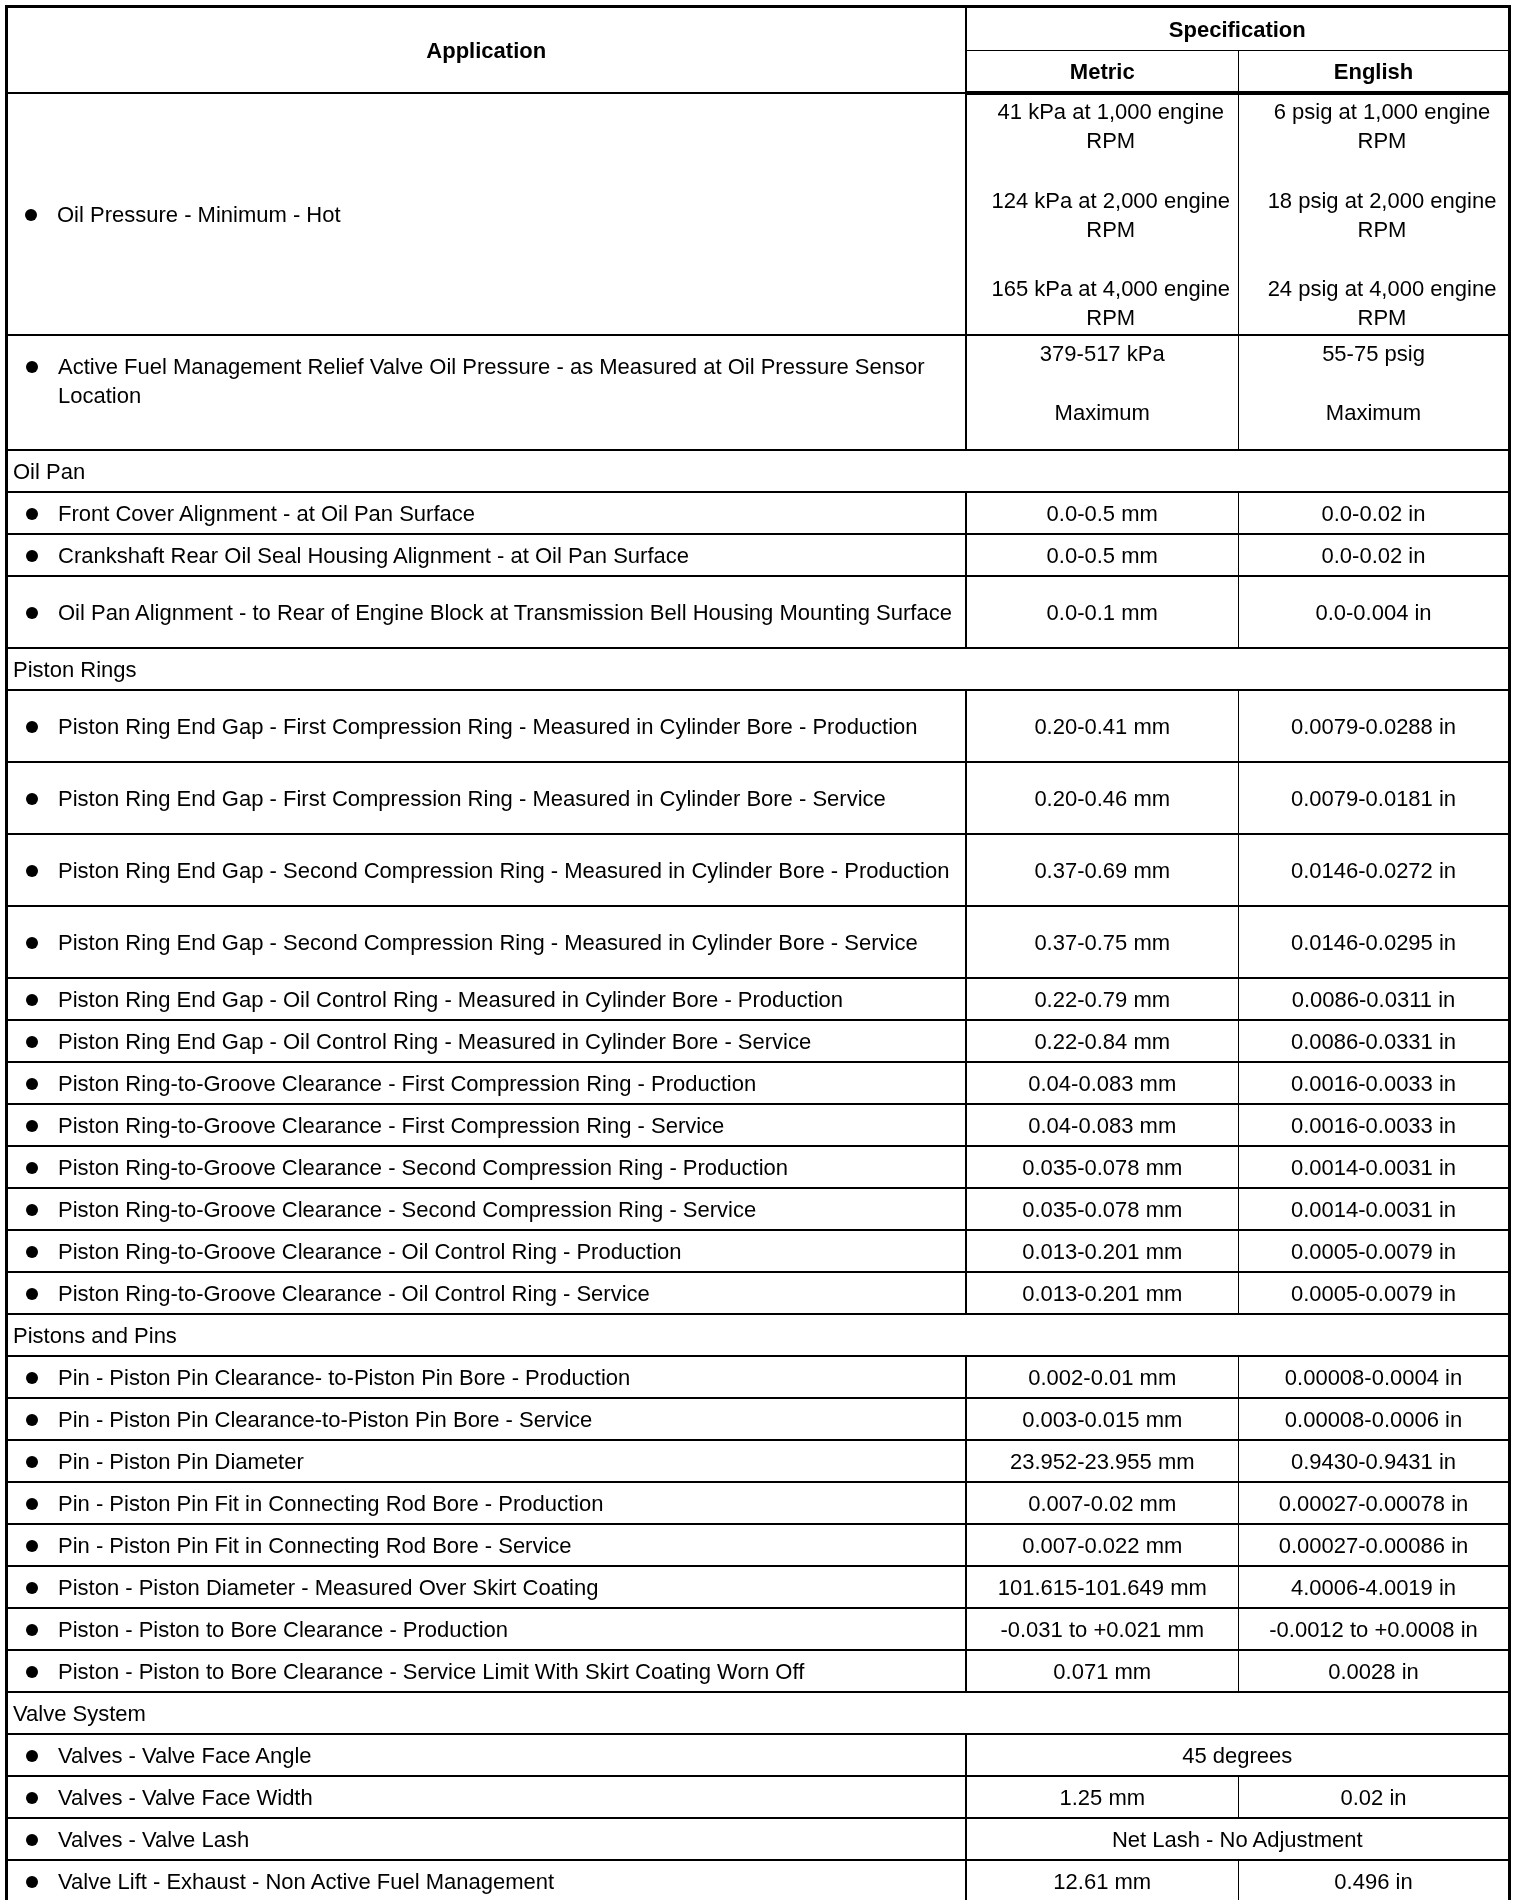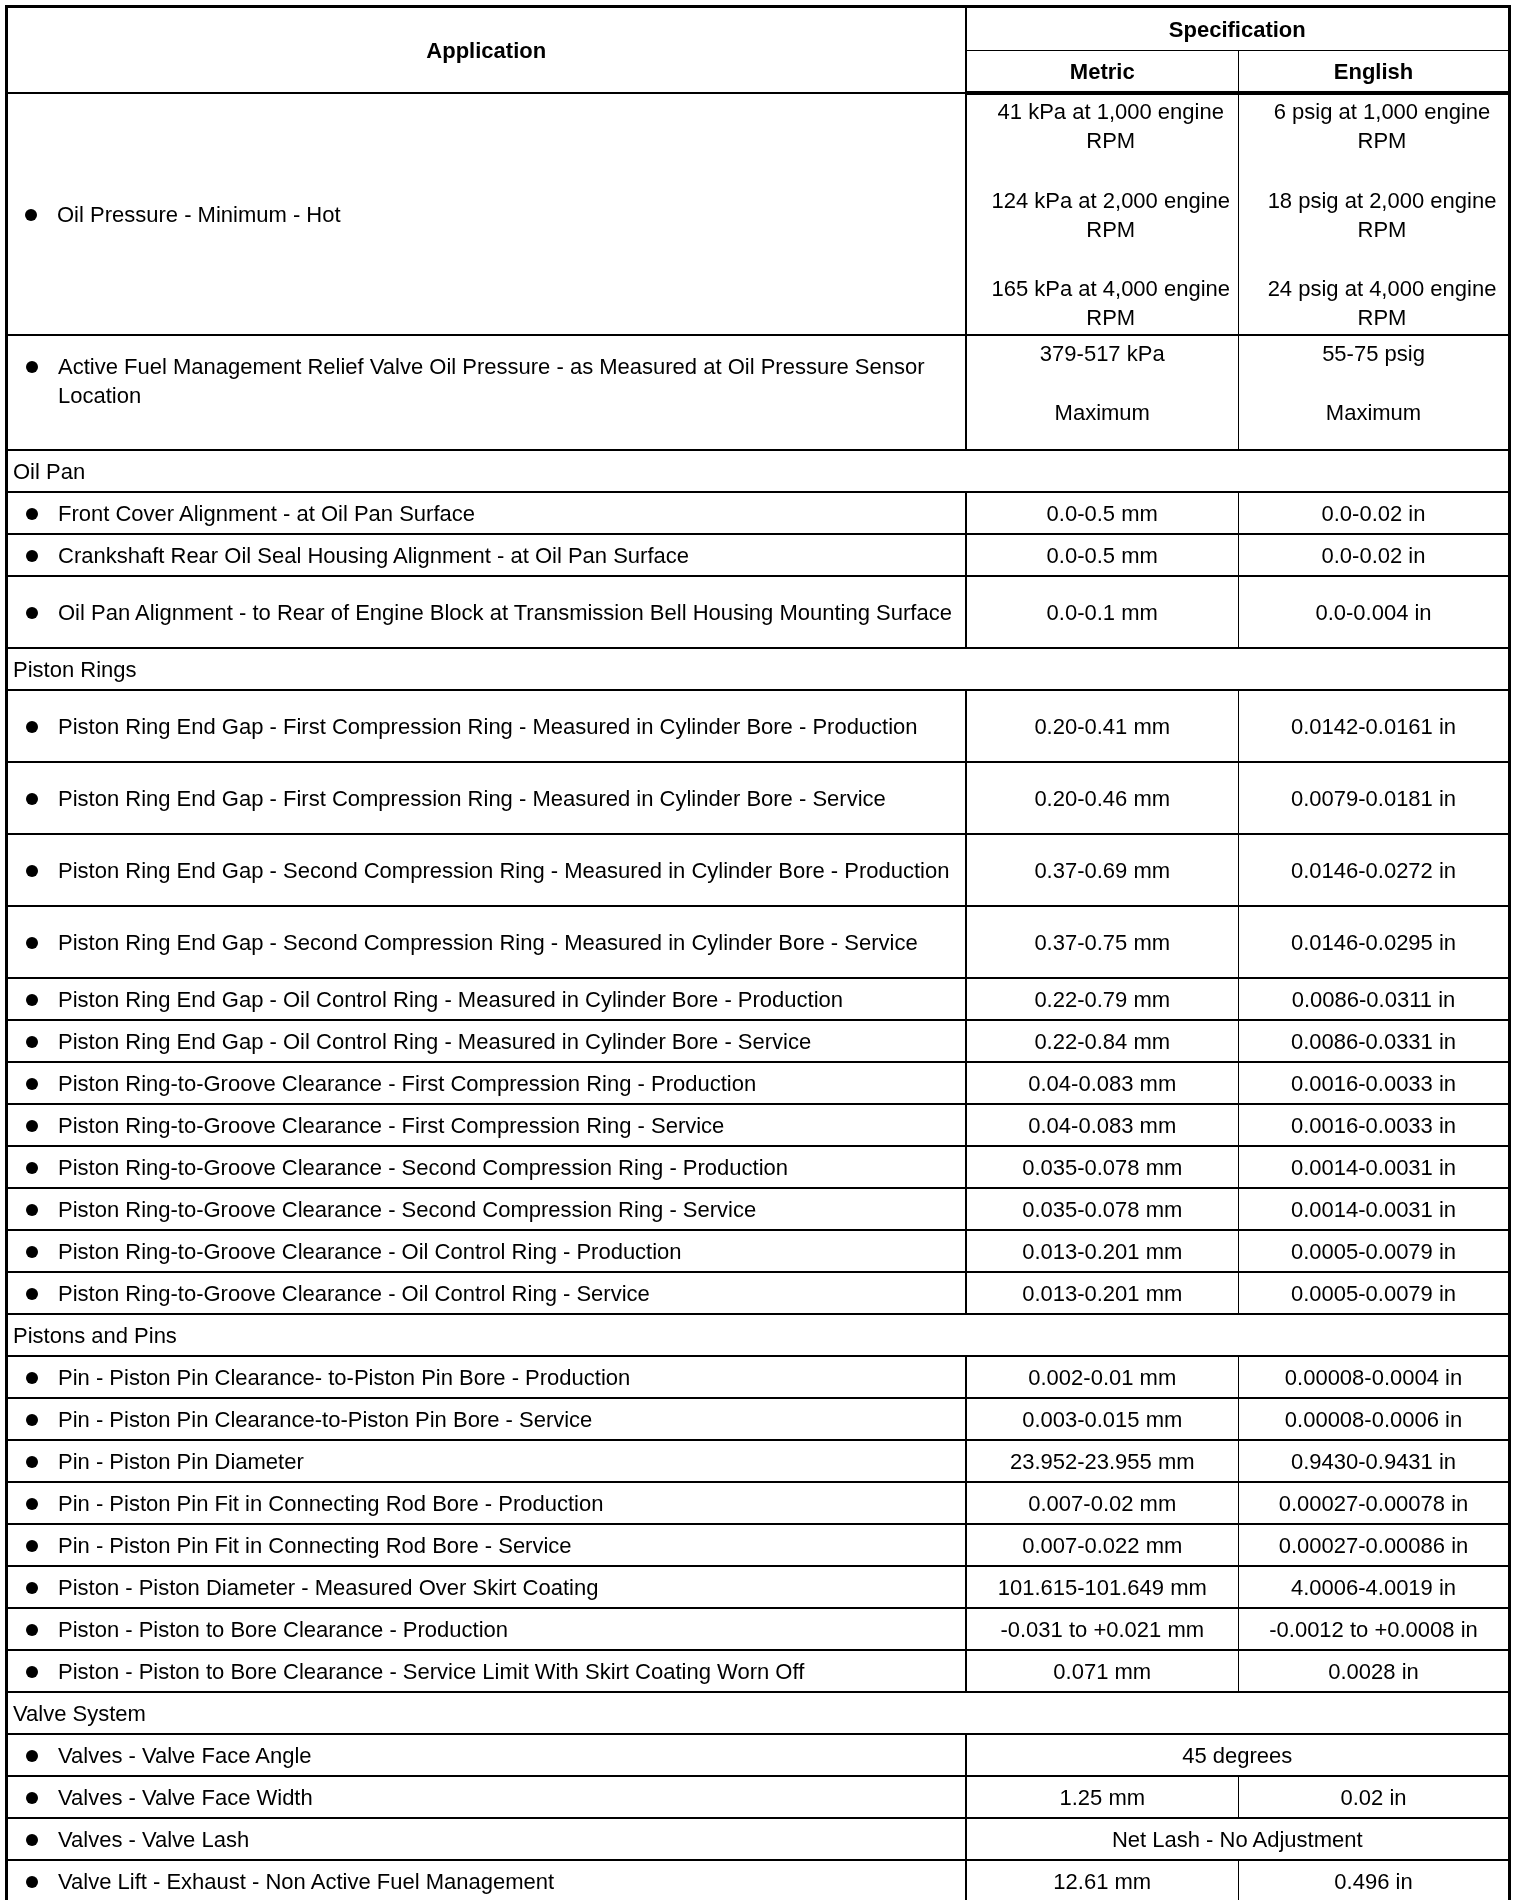--- a/index.html
+++ b/index.html
@@ -137,21 +137,21 @@
         <td colspan="3">Piston Rings</td>
       </tr>
       <tr class="row2">
         <td class="app">
           <div class="item">
             <span class="bullet"></span>
             <span class="apptext">Piston Ring End Gap - First Compression Ring - Measured in Cylinder Bore - Production</span>
           </div>
         </td>
         <td class="num m">0.20-0.41 mm</td>
-        <td class="num e">0.0142-0.0161 in</td>
+        <td class="num e">0.0079-0.0288 in</td>
       </tr>
       <tr class="row2">
         <td class="app">
           <div class="item">
             <span class="bullet"></span>
             <span class="apptext">Piston Ring End Gap - First Compression Ring - Measured in Cylinder Bore - Service</span>
           </div>
         </td>
         <td class="num m">0.20-0.46 mm</td>
         <td class="num e">0.0079-0.0181 in</td>

